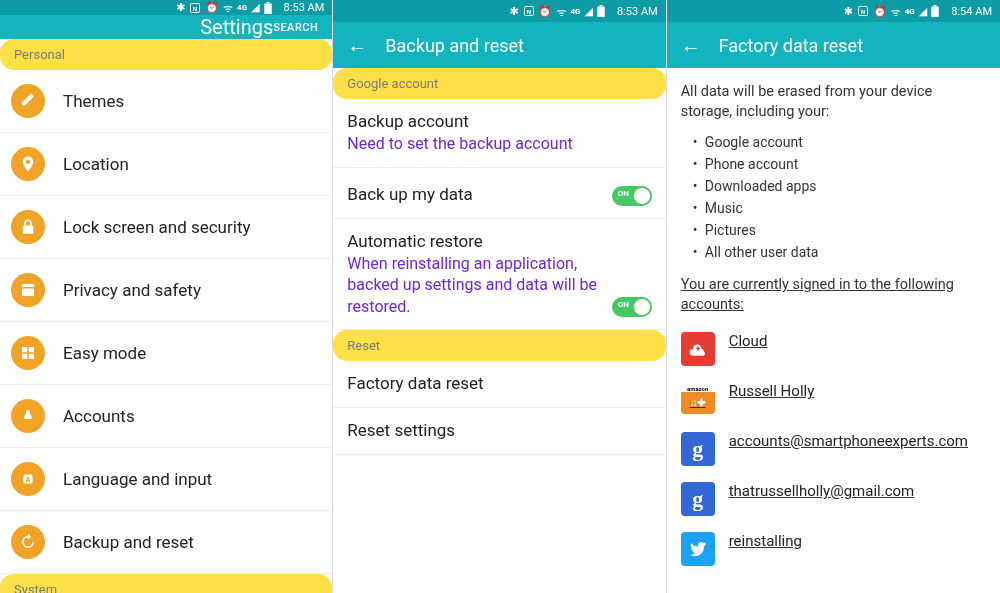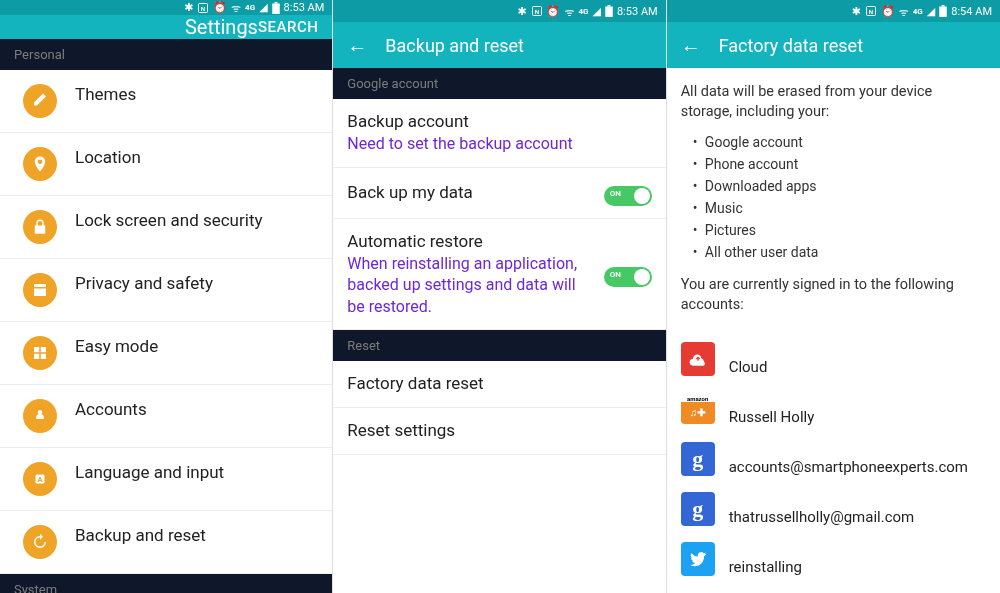--- a/index.html
+++ b/index.html
@@ -4,57 +4,57 @@
 <style>
   * { box-sizing: border-box; margin: 0; padding: 0; }
   body { font-family: Roboto, "Helvetica Neue", Arial, sans-serif; background: #fff; }
   .container { display: flex; width: 1000px; height: 593px; }
   .panel { width: 333.33px; border-right: 1px solid #ddd; display: flex; flex-direction: column; overflow: hidden; background: #fff; }
   .panel:last-child { border-right: none; }
 
   
   .status-bar { height: 22px; background: #0d9ba5; color: #fff; font-size: 11px; display: flex; align-items: center; justify-content: flex-end; padding: 0 8px; gap: 4px; }
   .status-bar .ic { display: inline-flex; align-items: center; }
-  .status-bar .time { margin-left: 0; }
+  .status-bar .time { margin-left: 8px; }
 
   
   .action-bar { height: 46px; background: #14b4bf; color: #fff; display: flex; align-items: center; padding: 0 14px; }
   .action-bar .title { font-size: 18px; font-weight: 400; flex: 1; }
   .action-bar .title.big { font-size: 20px; text-align: right; }
-  .action-bar .search { font-size: 15px; font-weight: 500; letter-spacing: 0.5px; }
+  .action-bar .search { font-size: 11px; font-weight: 500; letter-spacing: 0.5px; }
   .action-bar .back { font-size: 20px; margin-right: 18px; cursor: pointer; }
 
   
-  .section { background: #0f172a; color: #7c7c7c; font-size: 13px; padding: 8px 14px; }
-
-  
-  .row { display: flex; padding: 14px 23px; border-bottom: 1px solid #eee; }
+  .section { background: #fde047; color: #7c7c7c; font-size: 13px; padding: 8px 14px; border-radius: 14px; }
+
+  
+  .row { display: flex; align-items: center; padding: 14px 11px; border-bottom: 1px solid #eee; }
   .row:last-child { border-bottom: none; }
   .circle { width: 34px; height: 34px; border-radius: 50%; display: flex; align-items: center; justify-content: center; margin-right: 18px; flex-shrink: 0; }
   .circle.orange { background: #efa427; color: #fff; }
   .circle svg { width: 18px; height: 18px; fill: #fff; }
   .row .label { font-size: 17px; color: #222; }
 
   
-  .row2 { padding: 12px 14px; border-bottom: 1px solid #eee; display: flex; align-items: center; }
+  .row2 { padding: 12px 14px; border-bottom: 1px solid #eee; display: flex; align-items: flex-end; }
   .row2 .texts { flex: 1; }
   .row2 .primary { font-size: 17px; color: #222; margin-bottom: 2px; }
   .row2 .secondary { font-size: 16px; color: #6d28d9; line-height: 1.35; }
-  .toggle { width: 48px; height: 20px; border-radius: 10px; background: #46c864; position: relative; margin-left: 8px; margin-top: 6px; flex-shrink: 0; }
+  .toggle { width: 40px; height: 20px; border-radius: 10px; background: #46c864; position: relative; margin-left: 8px; margin-top: 6px; flex-shrink: 0; }
   .toggle .knob { position: absolute; right: 2px; top: 2px; width: 16px; height: 16px; background: #fff; border-radius: 50%; }
   .toggle .on { position: absolute; left: 6px; top: 3px; font-size: 8px; color: #fff; font-weight: 600; }
 
   
   .body3 { padding: 14px 14px 0 14px; font-size: 14.5px; color: #333; }
   .body3 .intro { margin-bottom: 10px; line-height: 1.35; }
   .body3 ul { list-style: none; padding-left: 12px; margin-bottom: 12px; }
   .body3 ul li { font-size: 14px; color: #333; padding: 3px 0; }
   .body3 ul li::before { content: "• "; color: #333; margin-right: 4px; }
-  .body3 .signed { margin-bottom: 20px; line-height: 1.35; }
-  .acct { display: flex; align-items: flex-end; padding: 8px 0; }
+  .body3 .signed { margin-bottom: 10px; line-height: 1.35; text-decoration: underline; }
+  .acct { display: flex; align-items: flex-start; padding: 8px 0; text-decoration: underline; }
   .acct .sq { width: 34px; height: 34px; border-radius: 4px; display: flex; align-items: center; justify-content: center; margin-right: 14px; flex-shrink: 0; color: #fff; font-weight: 700; }
   .acct .label { font-size: 15px; color: #222; }
   .sq.red { background: #e63b33; }
   .sq.amazon { background: #fff; flex-direction: column; }
   .sq.amazon .top { font-size: 6px; color: #000; font-weight: 700; }
   .sq.amazon .bot { background: #f08a24; width: 100%; height: 22px; display: flex; align-items: center; justify-content: center; font-size: 10px; border-radius: 0 0 4px 4px; }
   .sq.google { background: #3367d6; font-family: Georgia, serif; font-size: 22px; }
   .sq.twitter { background: #1da1f2; }
   .sq svg { width: 20px; height: 20px; fill: #fff; }
 </style>

